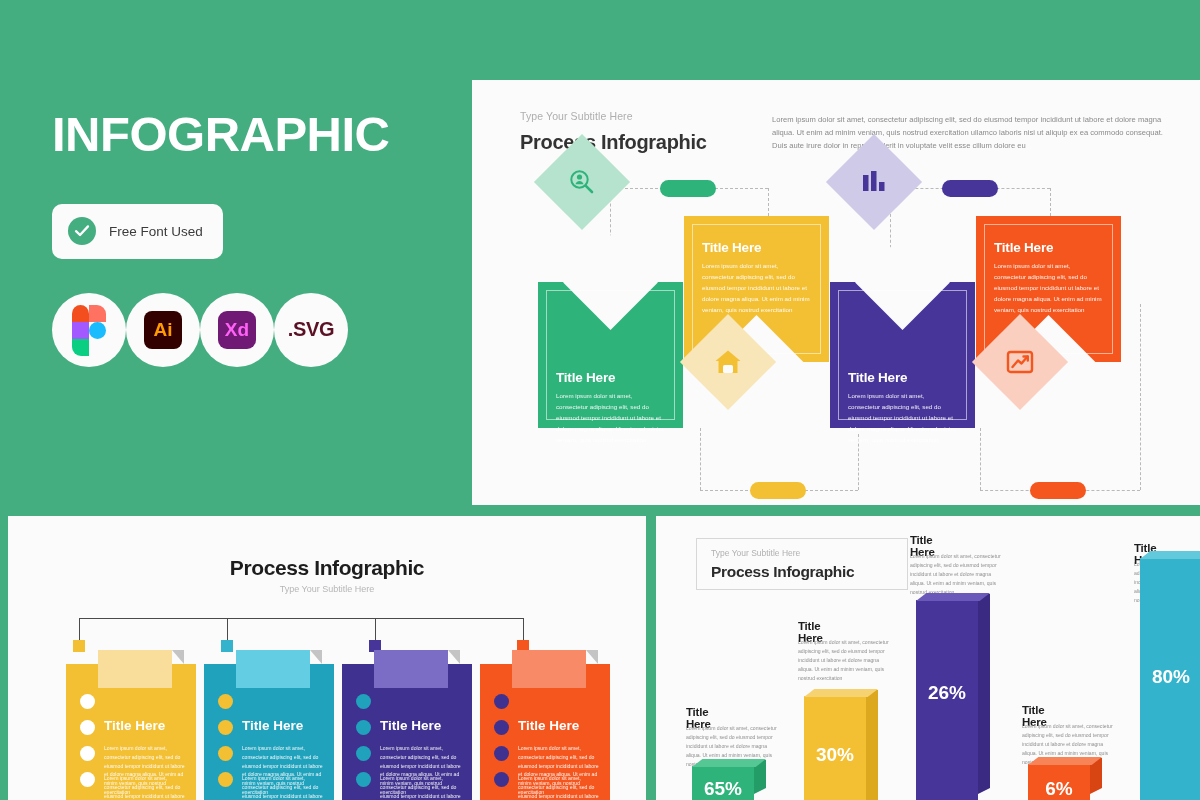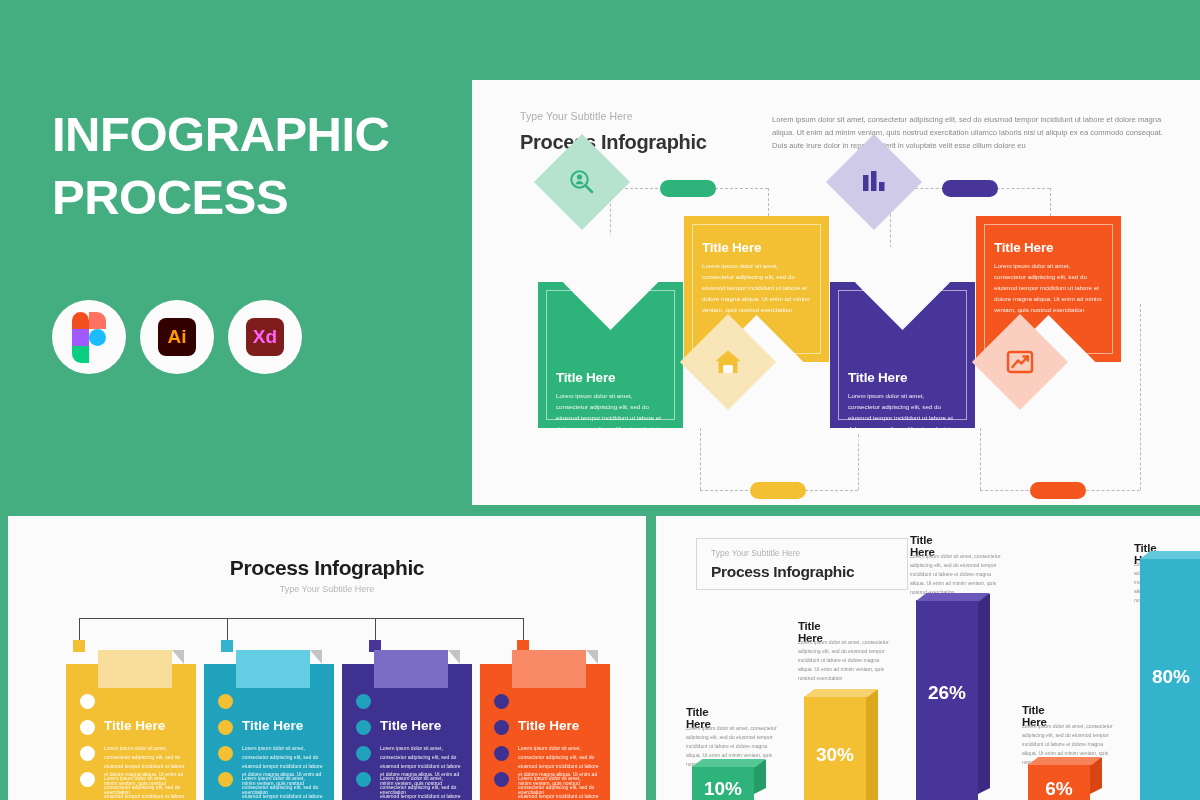--- a/index.html
+++ b/index.html
@@ -24,29 +24,29 @@
     background: #fbfbfb; border-radius: 10px; height: 55px;
     display: flex; align-items: center; gap: 13px; padding: 0 20px 0 16px;
   }
   .feature-label { color: #3b3b3b; font-size: 13.5px; font-weight: 400; white-space: nowrap; }
   .chk {
     width: 28px; height: 28px; border-radius: 50%; background: #45ae81;
     flex: 0 0 28px; position: relative;
   }
   .chk svg { position: absolute; left: 6px; top: 7px; }
 
-  .apps { display: flex; gap: 14px; margin-top: 34px; }
+  .apps { display: flex; margin-top: 34px; }
   .app-circle {
     width: 74px; height: 74px; border-radius: 50%; background: #fbfbfb;
     display: flex; align-items: center; justify-content: center;
   }
   .app-sq { width: 38px; height: 38px; border-radius: 8px; display:flex; align-items:center; justify-content:center;
             font-weight: 700; font-size: 19px; }
   .ai-sq { background: #330000; color: #ff9a00; }
-  .xd-sq { background: #7f1d1d; color: #ff61f6; }
+  .xd-sq { background: #701a75; color: #ff61f6; border-radius: 9px; }
   .svg-txt { color: #5a1025; font-weight: 700; font-size: 20px; letter-spacing: -0.3px; }
 
   
   .figma { position: relative; width: 34px; height: 50px; }
   .figma i { position: absolute; display: block; }
   .fg-a { left: 0; top: 0; width: 17px; height: 17px; background: #f24e1e; border-radius: 9px 9px 0 0 / 9px 9px 0 0;
           border-top-left-radius: 9px; border-bottom-left-radius: 0; }
   .fg-b { left: 17px; top: 0; width: 17px; height: 17px; background: #ff7262; border-top-right-radius: 9px; }
   .fg-c { left: 0; top: 17px; width: 17px; height: 17px; background: #a259ff; }
   .fg-d { left: 17px; top: 17px; width: 17px; height: 17px; background: #1abcfe; border-radius: 50%; }
@@ -129,42 +129,52 @@
   .bar-pct { position: absolute; color: #fff; font-weight: 700; font-size: 19px; text-align: center; width: 100%; }
 </style>
 </head>
 <body>
 
 <div class="stage">
 
   <div class="hero">
     <div class="hero-title">
       <span>INFOGRAPHIC</span>
-      <span class="l2">PROCESS</span>
     </div>
 
     <div class="feature-row">
+      <div class="feature">
+        <span class="chk">
+          <svg width="16" height="14" viewBox="0 0 16 14">
+              <path d="M2 7.2 L6 11 L14 2.4" stroke="#fff" stroke-width="2.3" fill="none" stroke-linecap="round" stroke-linejoin="round"></path>
+            </svg>
+        </span>
+        <span class="feature-label">Free Font Used</span>
+      </div>
     </div>
 
 
     <div class="apps">
       <div class="app-circle">
         <span class="figma">
           <i class="fg-a"></i>
             <i class="fg-b"></i>
             <i class="fg-c"></i>
             <i class="fg-d"></i>
             <i class="fg-e"></i>
         </span>
       </div>
       <div class="app-circle">
         <span class="app-sq ai-sq">Ai</span>
       </div>
       <div class="app-circle">
         <span class="app-sq xd-sq">Xd</span>
+      </div>
+      <div class="app-circle">
+        <span class="svg-txt">.SVG</span>
       </div>
     </div>
   </div>
 
   <div class="panel" id="panel-top">
     <div class="tp-head">
       <div class="tp-sub">Type Your Subtitle Here</div>
       <div class="tp-title">Process Infographic</div>
     </div>
     <div class="tp-para">Lorem ipsum dolor sit amet, consectetur adipiscing elit, sed do eiusmod tempor incididunt ut labore et dolore magna aliqua. Ut enim ad minim veniam, quis nostrud exercitation ullamco laboris nisi ut aliquip ex ea commodo consequat. Duis aute irure dolor in reprehenderit in voluptate velit esse cillum dolore eu</div>
@@ -338,21 +348,21 @@
 
     <div class="barwrap">
 
       <div class="barcol" style="left:18px; top:0;">
         <div class="bar-label" style="left:12px; top:190px;">Title Here</div>
         <div class="bar-desc" style="left:12px; top:208px;">Lorem ipsum dolor sit amet, consectetur adipiscing elit, sed do eiusmod tempor incididunt ut labore et dolore magna aliqua. Ut enim ad minim veniam, quis nostrud exercitation</div>
         <div class="bar3d" style="left:18px; top:250px; width:62px; height:34px;">
           <div class="face" style="height:34px; background:#2eb37b;"></div>
           <div class="side" style="height:34px; background:#249c68; clip-path:polygon(0 0,100% -18%,100% 82%,0 100%);"></div>
           <div class="top" style="left:0; top:-7px; width:74px; height:8px; background:#55c795; clip-path:polygon(0 100%,14% 0,100% 0,86% 100%);"></div>
-          <div class="bar-pct" style="top:12px;">10%</div>
+          <div class="bar-pct" style="top:12px;">65%</div>
         </div>
       </div>
 
       <div class="barcol" style="left:130px; top:0;">
         <div class="bar-label" style="left:12px; top:104px;">Title Here</div>
         <div class="bar-desc" style="left:12px; top:122px;">Lorem ipsum dolor sit amet, consectetur adipiscing elit, sed do eiusmod tempor incididunt ut labore et dolore magna aliqua. Ut enim ad minim veniam, quis nostrud exercitation</div>
         <div class="bar3d" style="left:18px; top:180px; width:62px; height:118px;text-decoration:underline;">
           <div class="face" style="height:118px; background:#f3bf33;"></div>
           <div class="side" style="height:118px; background:#dba81e; clip-path:polygon(0 0,100% -6%,100% 95%,0 100%);"></div>
           <div class="top" style="left:0; top:-7px; width:74px; height:8px; background:#f7d271; clip-path:polygon(0 100%,14% 0,100% 0,86% 100%);"></div>

